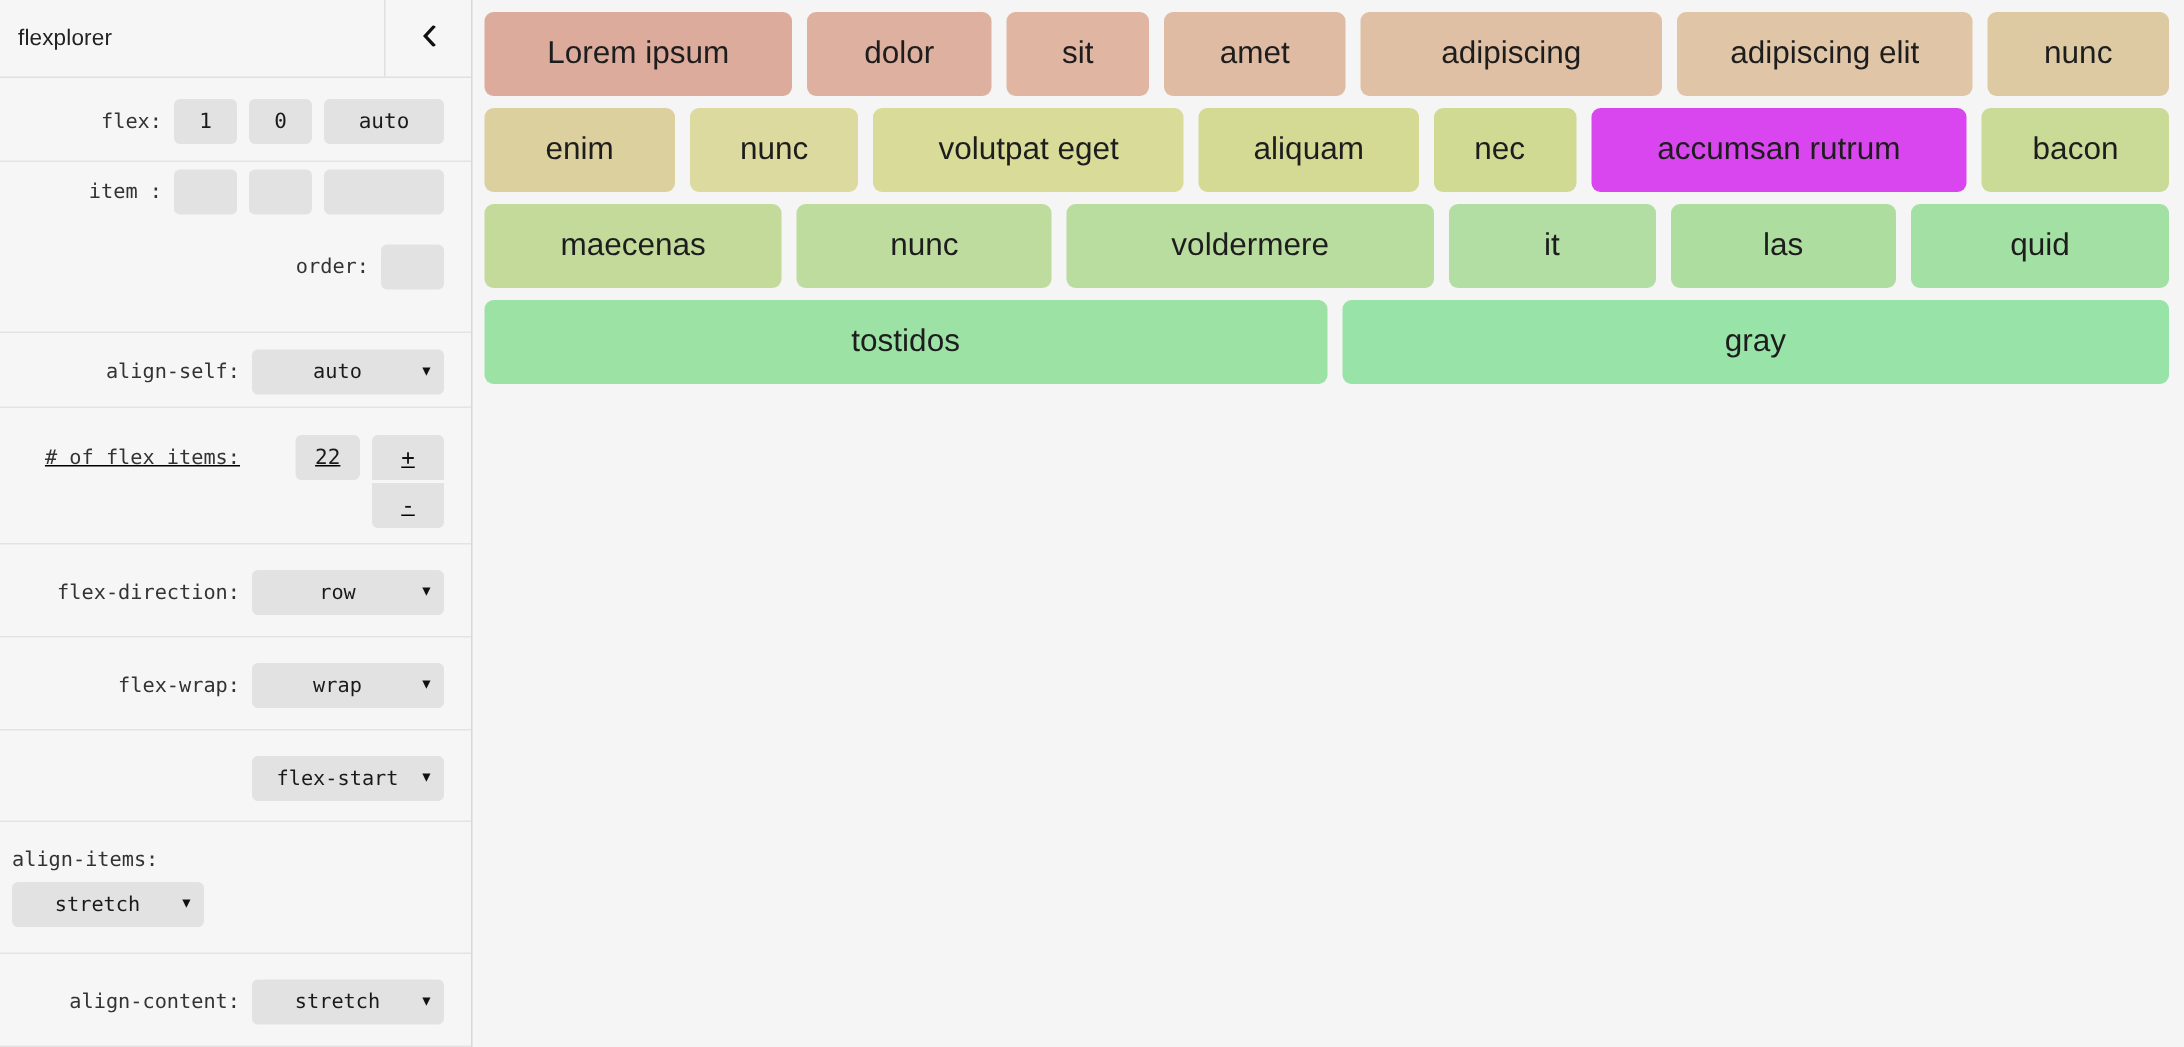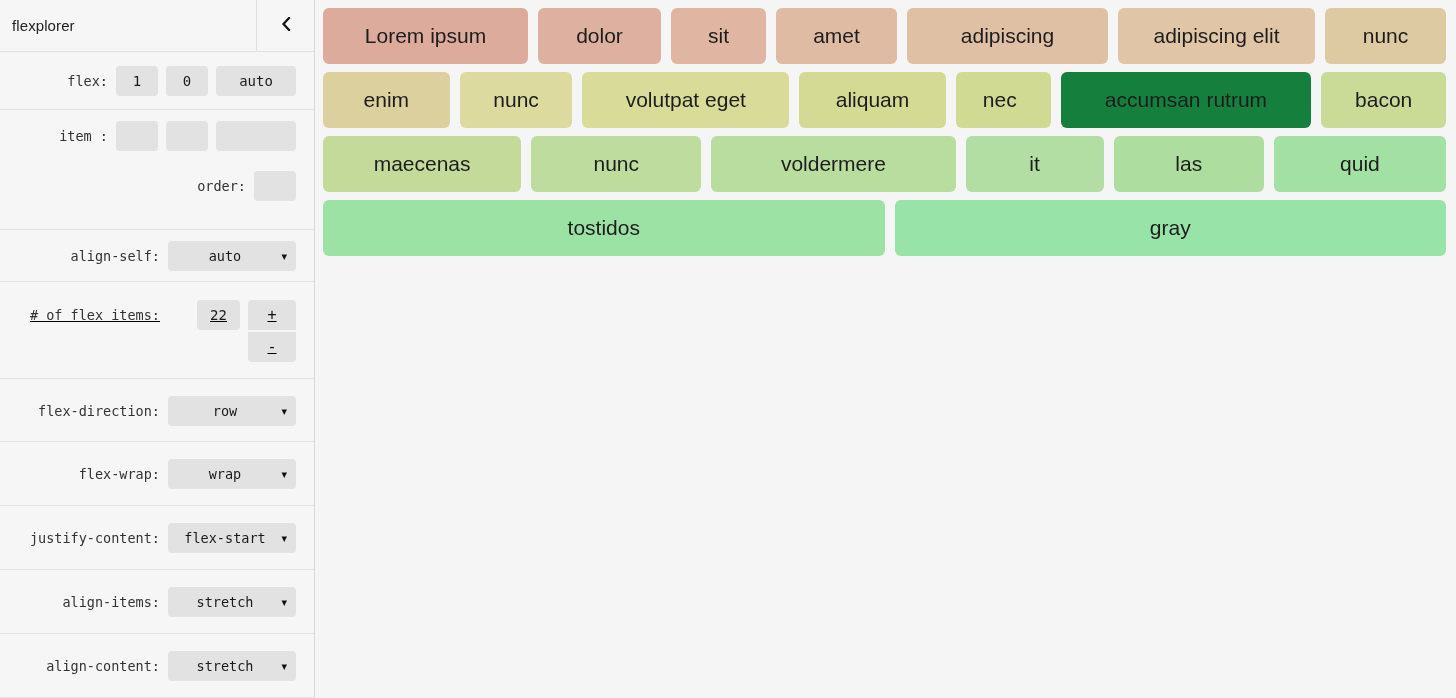--- a/index.html
+++ b/index.html
@@ -257,30 +257,29 @@
       <div class="sb-label">flex-wrap:</div>
       <div class="sel-wrap">
         <select class="sel">
           <option>wrap</option>
         </select>
         <span class="chev">▾</span>
       </div>
     </div>
 
     <div class="sb-row" style="padding-top:17px;padding-bottom:17px;min-height:0;">
-      <div class="sb-label">justify-content:</div>
       <div class="sel-wrap">
         <select class="sel">
           <option>flex-start</option>
         </select>
         <span class="chev">▾</span>
       </div>
     </div>
 
-    <div class="sb-row" style="padding-top:17px;padding-bottom:17px;min-height:0;">
+    <div class="sb-row" style="padding-top:17px;padding-bottom:17px;min-height:0;flex-direction:column;">
       <div class="sb-label">align-items:</div>
       <div class="sel-wrap">
         <select class="sel">
           <option>stretch</option>
         </select>
         <span class="chev">▾</span>
       </div>
     </div>
 
     <div class="sb-row" style="padding-top:17px;padding-bottom:17px;min-height:0;">
@@ -326,21 +325,21 @@
         </div>
         <div class="flex-item" style="background: rgb(217, 219, 153); width: 204px;">
           <span>volutpat eget</span>
         </div>
         <div class="flex-item" style="background: rgb(212, 218, 148); width: 144px; text-align: right;">
           <span>aliquam</span>
         </div>
         <div class="flex-item" style="background: rgb(208, 218, 147); width: 92px; padding-left: 15px;">
           <span>nec</span>
         </div>
-        <div class="flex-item" style="background: #15803d; width: 248px;">
+        <div class="flex-item" style="background: #d946ef; width: 248px;">
           <span>accumsan rutrum</span>
         </div>
         <div class="flex-item" style="background: rgb(201, 219, 151); width: 122px;">
           <span>bacon</span>
         </div>
         <div class="flex-item" style="background: rgb(195, 218, 155); width: 176px;">
           <span>maecenas</span>
         </div>
         <div class="flex-item" style="background: rgb(190, 220, 158); width: 148px;">
           <span>nunc</span>

